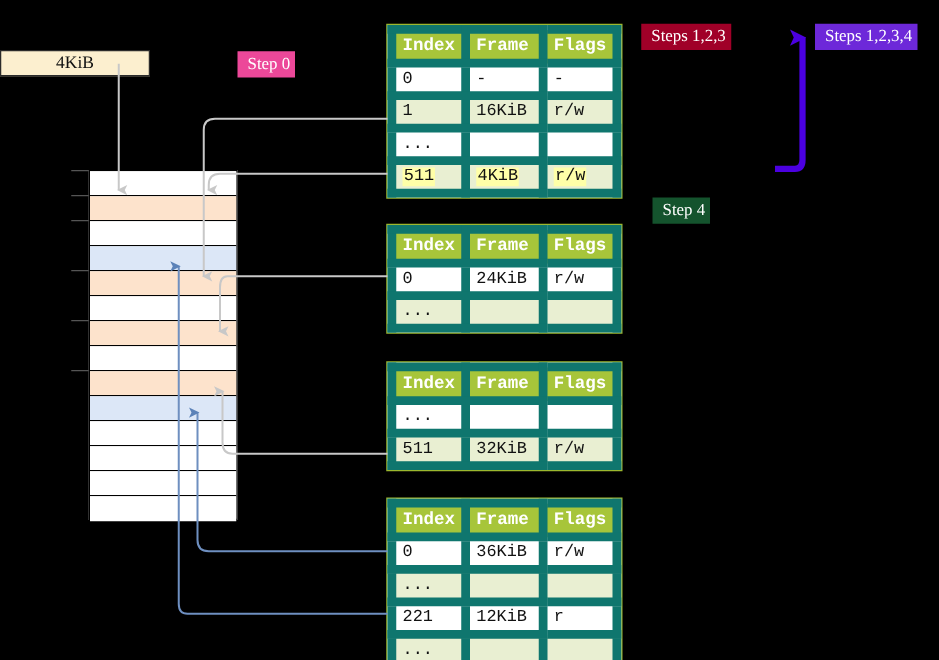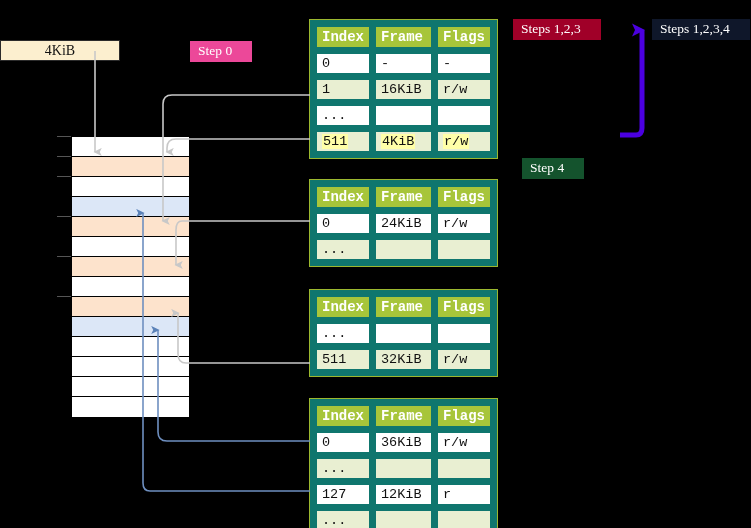--- a/index.html
+++ b/index.html
@@ -2,21 +2,21 @@
 <html><head>
 <meta charset="utf-8">
 <style>
   html,body{margin:0;padding:0;background:#000;}
   body{width:751px;height:528px;position:relative;overflow:hidden;
        font-family:"Liberation Serif", serif;}
   .stage{position:absolute;left:0;top:0;width:751px;height:528px;}
 
   
   .badge{position:absolute;color:#ffffff;font-size:13.5px;line-height:16px;
-         padding:2px 20px 3px 8px;white-space:nowrap;font-family:"Liberation Serif",serif;}
+         padding:2px 4px 3px 8px;white-space:nowrap;font-family:"Liberation Serif",serif;}
   .badge-red{background:#A00028;}
   .badge-blue{background:#5500EE;}
 
   
   .kib-box{position:absolute;left:0;top:40px;width:120px;height:21px;
            background:#FCEFCF;border:1px solid #2b2b2b;
            display:flex;align-items:center;justify-content:center;
            font-size:14px;color:#111;box-sizing:border-box;}
 
   
@@ -49,21 +49,21 @@
 
 <div class="stage">
 
   <div class="kib-box">
     <span>4KiB</span>
   </div>
 
   <div id="badges">
       <div class="badge badge-red" style="left: 190px; top: 41px; background: #ec4899;"><span>Step 0</span></div>
       <div class="badge badge-red" style="left: 513px; top: 19px; background: rgb(160, 0, 40);"><span>Steps 1,2,3</span></div>
-      <div class="badge badge-blue" style="left: 652px; top: 19px; background: #0f172a;"><span>Steps 1,2,3,4</span></div>
+      <div class="badge badge-blue" style="left: 652px; top: 19px; background: #6d28d9;"><span>Steps 1,2,3,4</span></div>
       <div class="badge badge-red" style="left: 522px; top: 158px; background: #14532d;"><span>Step 4</span></div>
     </div>
 
   <div class="mem" id="memory-column">
       <div class="mem-row" style="top: 0px; height: 20px; background: rgb(255, 255, 255);"></div>
       <div class="mem-row" style="top: 20px; height: 20px; background: rgb(253, 227, 204);"></div>
       <div class="mem-row" style="top: 40px; height: 20px; background: rgb(255, 255, 255);"></div>
       <div class="mem-row" style="top: 60px; height: 20px; background: rgb(220, 231, 247);"></div>
       <div class="mem-row" style="top: 80px; height: 20px; background: rgb(253, 227, 204);"></div>
       <div class="mem-row" style="top: 100px; height: 20px; background: rgb(255, 255, 255);"></div>
@@ -172,21 +172,21 @@
             <td class="c-index"><span>0</span></td>
             <td class="c-frame"><span>36KiB</span></td>
             <td class="c-flags"><span>r/w</span></td>
           </tr>
           <tr class="row-alt">
             <td class="c-index"><span>...</span></td>
             <td class="c-frame"><span></span></td>
             <td class="c-flags"><span></span></td>
           </tr>
           <tr class="row-plain">
-            <td class="c-index"><span>127</span></td>
+            <td class="c-index"><span>221</span></td>
             <td class="c-frame"><span>12KiB</span></td>
             <td class="c-flags"><span>r</span></td>
           </tr>
           <tr class="row-alt">
             <td class="c-index"><span>...</span></td>
             <td class="c-frame"><span></span></td>
             <td class="c-flags"><span></span></td>
           </tr>
         </tbody>
       </table>

